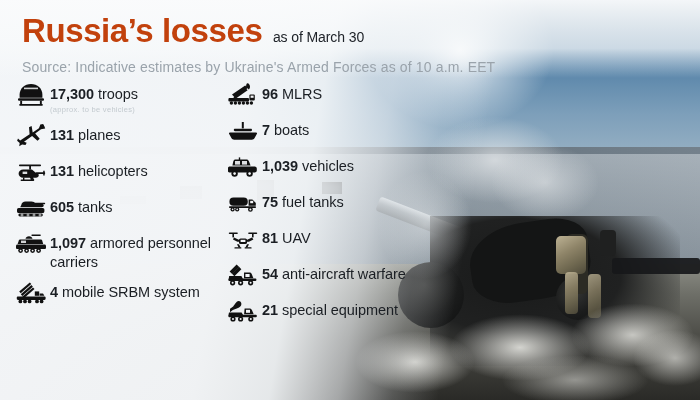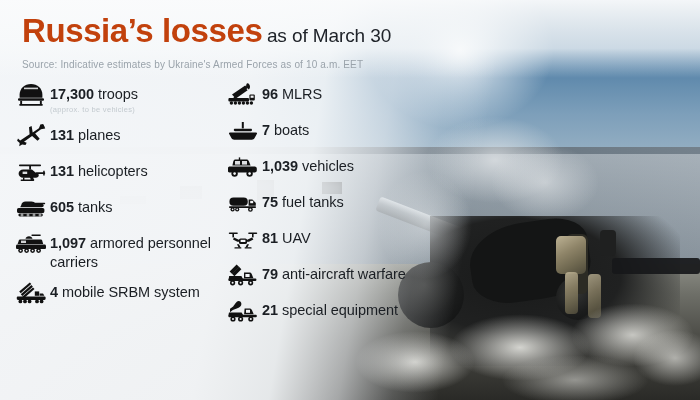--- a/index.html
+++ b/index.html
@@ -135,28 +135,29 @@
 
   .header { position: absolute; left: 22px; top: 12px; }
   .title-line { white-space: nowrap; }
   .title-main {
     font-size: 33px;
     font-weight: bold;
     color: #c2410c;
     letter-spacing: -.4px;
   }
   .title-sub {
-    font-size: 19px;
+    font-size: 14px;
     font-weight: normal;
     color: #20242a;
     letter-spacing: -.1px;
+    margin-left: 6px;
   }
   .source {
     margin-top: 9px;
-    font-size: 10px;
+    font-size: 14px;
     color: #9aa3ab;
     letter-spacing: .15px;
     white-space: nowrap;
   }
 
   .columns {
     position: absolute;
     left: 0; top: 82px; right: 0;
   }
   .col {
@@ -491,21 +492,21 @@
               <rect x="0.4" y="15.6" width="28" height="2.4" rx="1" fill="#111"></rect>
               <circle cx="4.6" cy="19.8" r="2.6" fill="#111"></circle>
               <circle cx="12.6" cy="19.8" r="2.6" fill="#111"></circle>
               <circle cx="22.6" cy="19.8" r="2.6" fill="#111"></circle>
               <circle cx="4.6" cy="19.8" r="1" fill="#f4f6f8"></circle>
               <circle cx="12.6" cy="19.8" r="1" fill="#f4f6f8"></circle>
               <circle cx="22.6" cy="19.8" r="1" fill="#f4f6f8"></circle>
             </svg>
           </span>
           <span class="label">
-            <span class="num">79</span>
+            <span class="num">54</span>
             <span>anti-aircraft warfare</span>
           </span>
         </div>
 
         <div class="row">
           <span class="icon-box">
             <svg width="30" height="24" viewBox="0 0 30 24">
               <path fill="#111" d="M10.6 2c1.6 0 2.8 1.3 2.8 2.9 0 2.4-2 3.6-4.6 4.6L4.8 11 2 13.2V9.8l3.2-2.4C7 5.4 8.4 2 10.6 2z"></path>
               <path fill="#111" d="M1 13.4h12.6l1.8 3.2H.4z"></path>
               <path fill="#111" d="M16.6 9.4h5c1 0 1.9.7 2.3 1.6l1.8 4.2h-9.6z"></path>

